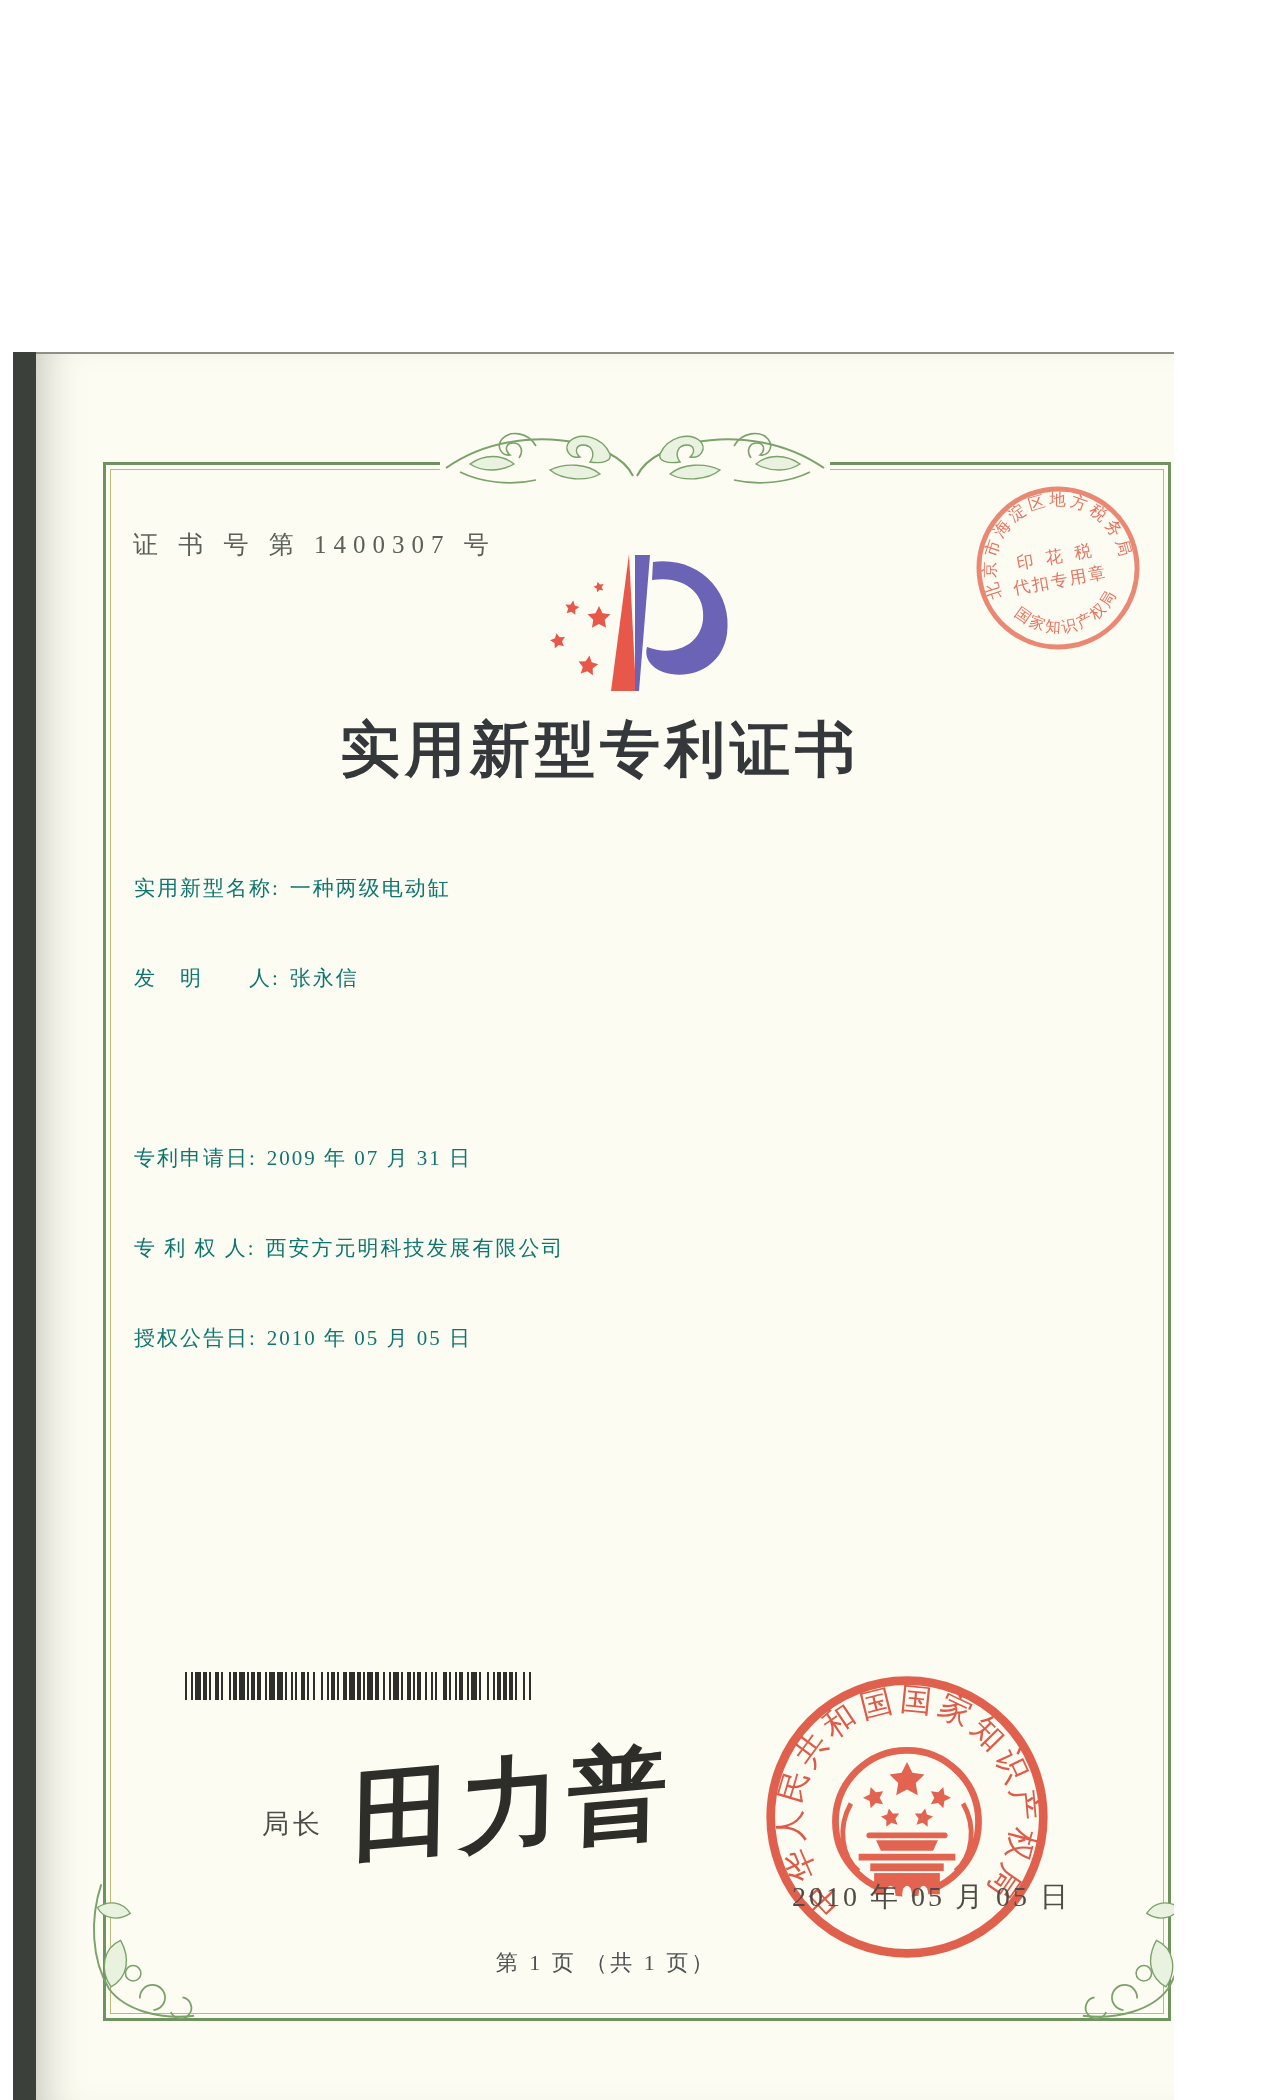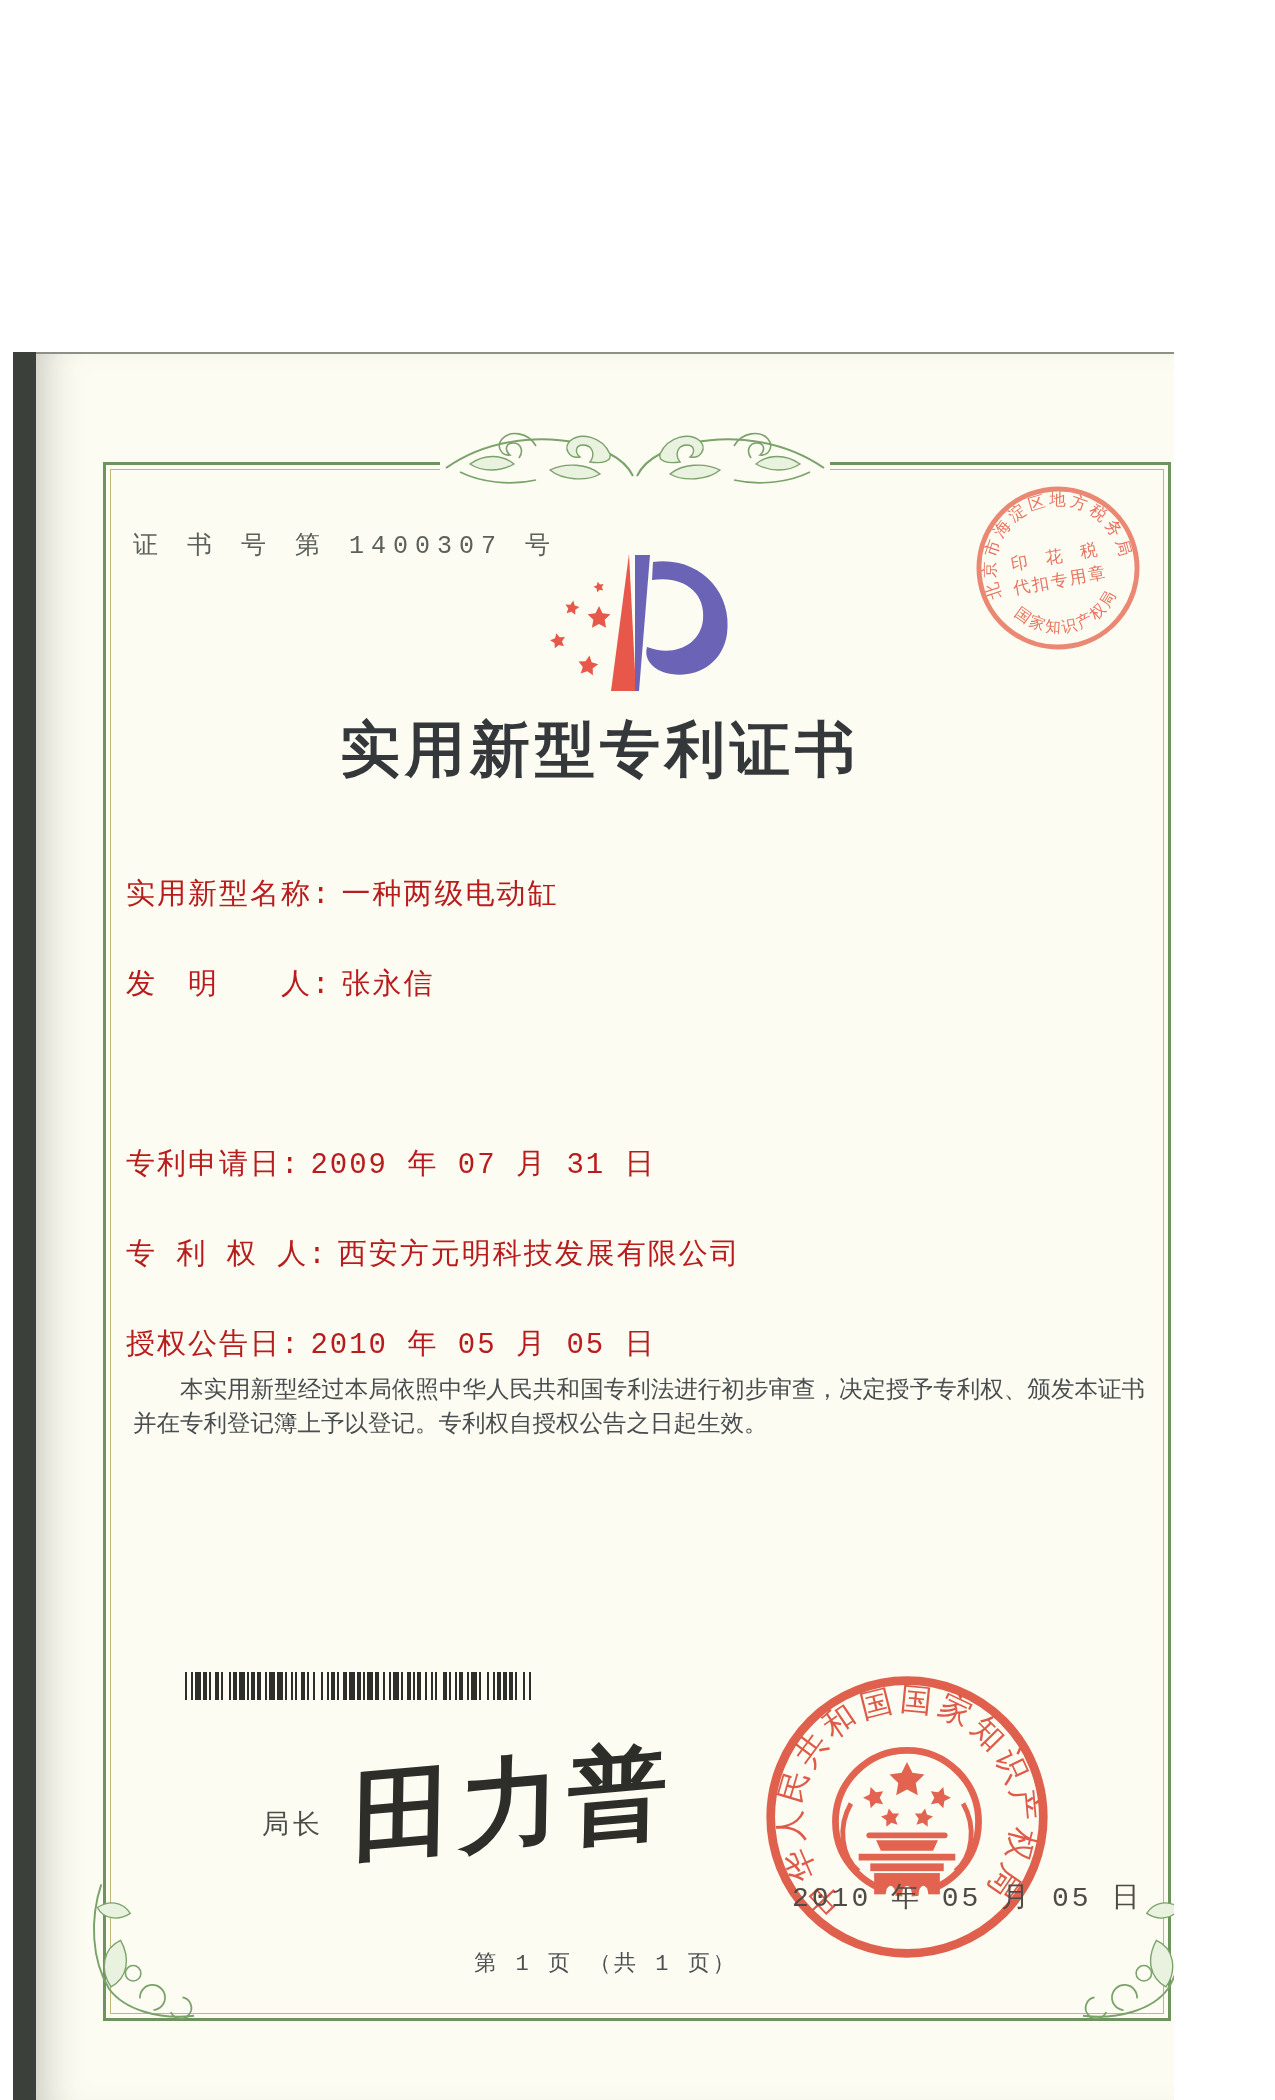--- a/index.html
+++ b/index.html
@@ -1,35 +1,35 @@
 <!DOCTYPE html>
 <html><head>
 <meta charset="utf-8">
 <style>
   html,body{margin:0;padding:0;background:#ffffff;}
   .canvas{position:relative;width:1174px;height:2100px;background:#ffffff;overflow:hidden;
-          font-family:Liberation Mono, monospace;}
+          font-family:Liberation Serif, serif;}
   
   .strip-left{position:absolute;left:13px;top:352px;width:23px;height:1748px;background:#3c403b;}
   .strip-right{position:absolute;left:1251px;top:350px;width:10px;height:1750px;background:#4a4e48;}
   .paper{position:absolute;left:36px;top:352px;width:1216px;height:1748px;background:#fcfcf2;
          border-top:2px solid #8d9089;box-shadow:inset 34px 0 40px -28px rgba(110,110,100,.4);}
   
   .frame-outer{position:absolute;left:103px;top:462px;width:1062px;height:1553px;border:3px solid #6f9261;}
   .frame-inner{position:absolute;left:4px;top:4px;right:4px;bottom:4px;border:1px solid #b9ba75;}
   
   .flourish-top{position:absolute;left:440px;top:424px;width:390px;height:80px;background:#fcfcf2;}
   .flourish-bl{position:absolute;left:80px;top:1878px;width:145px;height:150px;}
   .flourish-br{position:absolute;left:1052px;top:1878px;width:145px;height:150px;transform:scaleX(-1);}
   
   .cert-no{position:absolute;left:133px;top:528px;font-size:25px;color:#5c605a;letter-spacing:7px;white-space:nowrap;}
   .logo{position:absolute;left:523px;top:538px;width:252px;height:178px;}
   .title{position:absolute;left:600px;top:710px;transform:translateX(-50%);white-space:nowrap;
          font-size:60px;font-weight:bold;color:#34383b;letter-spacing:5px;}
-  .field-row{position:absolute;left:126px;font-size:29px;color:#b91c1c;white-space:nowrap;letter-spacing:2px;}
+  .field-row{position:absolute;left:134px;font-size:21px;color:#0f766e;white-space:nowrap;letter-spacing:2px;}
   .field-row .fv{margin-left:10px;}
   .f0{top:874px}.f1{top:964px}.f2{top:1054px}.f3{top:1144px}.f4{top:1234px}.f5{top:1324px}
   .body-text{position:absolute;left:133px;top:1374px;width:1012px;font-size:23.5px;line-height:34px;
              color:#4a4e50;text-align:justify;}
   .body-text p{margin:0;text-indent:2em;}
   .barcode{position:absolute;left:185px;top:1672px;width:368px;height:28px;display:flex;overflow:hidden;}
   .barcode span{flex:0 0 auto;height:100%;}
   .barcode .bar{background:#2e2e2a;}
   .sig-role{position:absolute;left:262px;top:1806px;font-size:27px;color:#4c4f49;letter-spacing:4px;}
   .sig-name{position:absolute;left:352px;top:1738px;font-size:100px;font-weight:bold;color:#2d2d29;
@@ -109,21 +109,20 @@
     <span>专利申请日:</span><span class="fv">2009 年 07 月 31 日</span>
   </div>
   <div class="field-row f4">
     <span>专 利 权 人:</span><span class="fv">西安方元明科技发展有限公司</span>
   </div>
   <div class="field-row f5">
     <span>授权公告日:</span><span class="fv">2010 年 05 月 05 日</span>
   </div>
 
   <div class="body-text">
-    <p>本实用新型经过本局依照中华人民共和国专利法进行初步审查，决定授予专利权、颁发本证书并在专利登记簿上予以登记。专利权自授权公告之日起生效。</p>
   </div>
 
   <div class="barcode">
       <span class="bar" style="width: 2px;"></span>
       <span style="width: 4px;"></span>
       <span class="bar" style="width: 2px;"></span>
       <span style="width: 2px;"></span>
       <span class="bar" style="width: 6px;"></span>
       <span style="width: 2px;"></span>
       <span class="bar" style="width: 4px;"></span>

